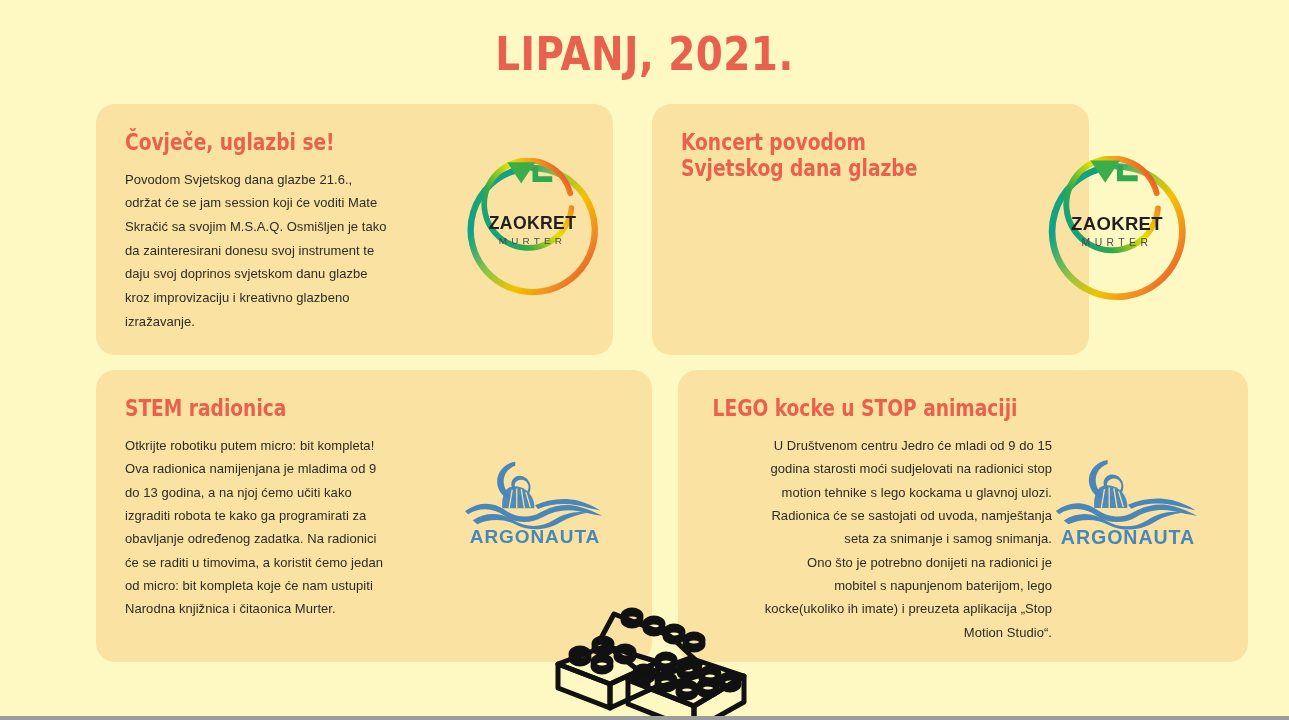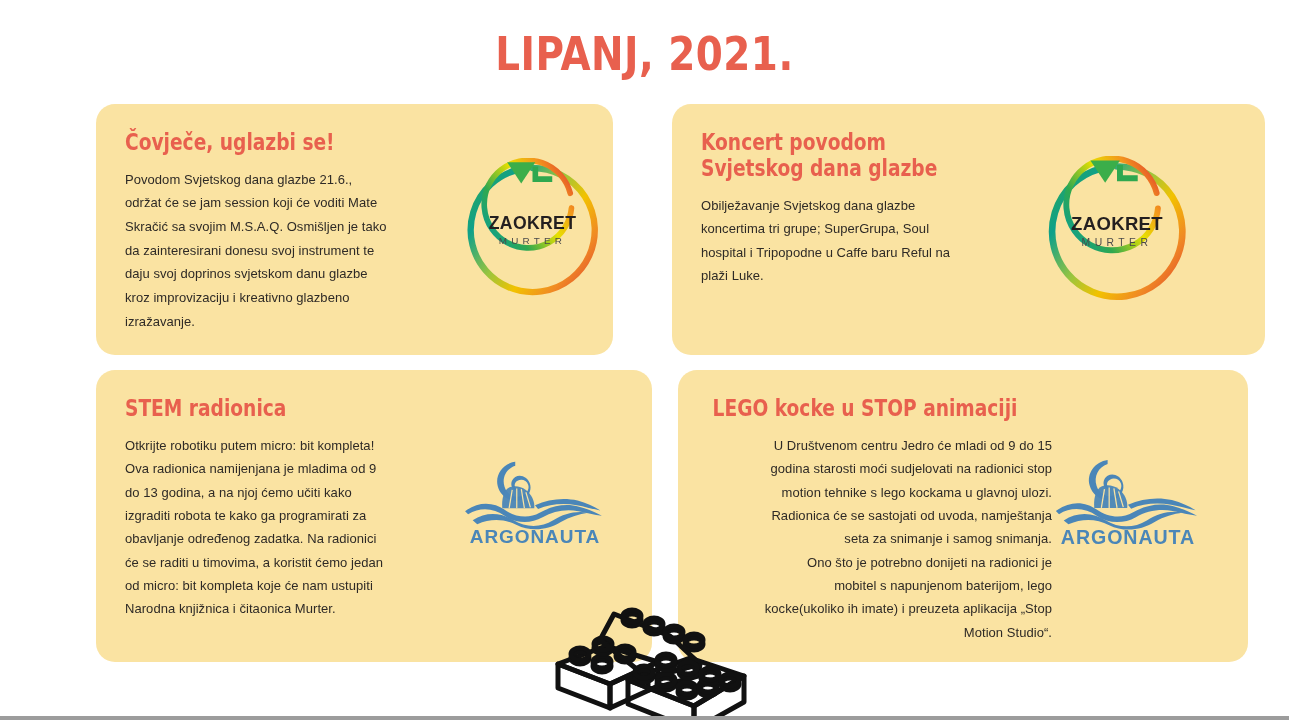--- a/index.html
+++ b/index.html
@@ -8,21 +8,21 @@
     overflow:hidden;
     font-family:"Liberation Sans", sans-serif;
   }
   body {
     background:#FFC300;
     position:relative;
   }
   #poster {
     position:absolute;
     inset:0;
-    background:#ffffff;
+    background:#fef9c3;
   }
   
   .poster-title {
     position:absolute;
     top:26px; left:0; right:0;
     text-align:center;
     color:#E8604E;
     font-family:"DejaVu Sans Condensed","Liberation Sans Narrow","Liberation Sans",sans-serif;
     font-weight:bold;
     font-size:47px;
@@ -30,21 +30,21 @@
     transform:scaleX(0.92);
     white-space:nowrap;
   }
   
   .card {
     position:absolute;
     background:#FAE3A2;
     border-radius:19px;
   }
   #card-1 { left:96px;  top:104px; width:517px; height:251px; }
-  #card-2 { left:672px; top:104px; width:593px; height:251px;padding-left:48px; }
+  #card-2 { left:652px; top:104px; width:437px; height:251px;padding-left:48px; }
   #card-3 { left:96px;  top:370px; width:556px; height:292px; }
   #card-4 { left:678px; top:370px; width:570px; height:292px;text-align:right; }
 
   .card-inner {
     position:absolute;
     inset:0;
   }
   .card-text-col {
     position:absolute;
     top:26px;
@@ -128,24 +128,20 @@
 kroz improvizaciju i kreativno glazbeno
 izražavanje.</div>
       </div>
     </div>
   </div>
 
   <div class="card" id="card-2">
     <div class="card-inner">
       <div class="card-text-col">
         <div class="card-heading">Koncert povodom Svjetskog dana glazbe</div>
-        <div class="card-body">Obilježavanje Svjetskog dana glazbe
-koncertima tri grupe; SuperGrupa, Soul
-hospital i Tripopodne u Caffe baru Reful na
-plaži Luke.</div>
       </div>
     </div>
   </div>
 
   <div class="card" id="card-3">
     <div class="card-inner">
       <div class="card-text-col">
         <div class="card-heading">STEM radionica</div>
         <div class="card-body">Otkrijte robotiku putem micro: bit kompleta!
 Ova radionica namijenjana je mladima od 9

